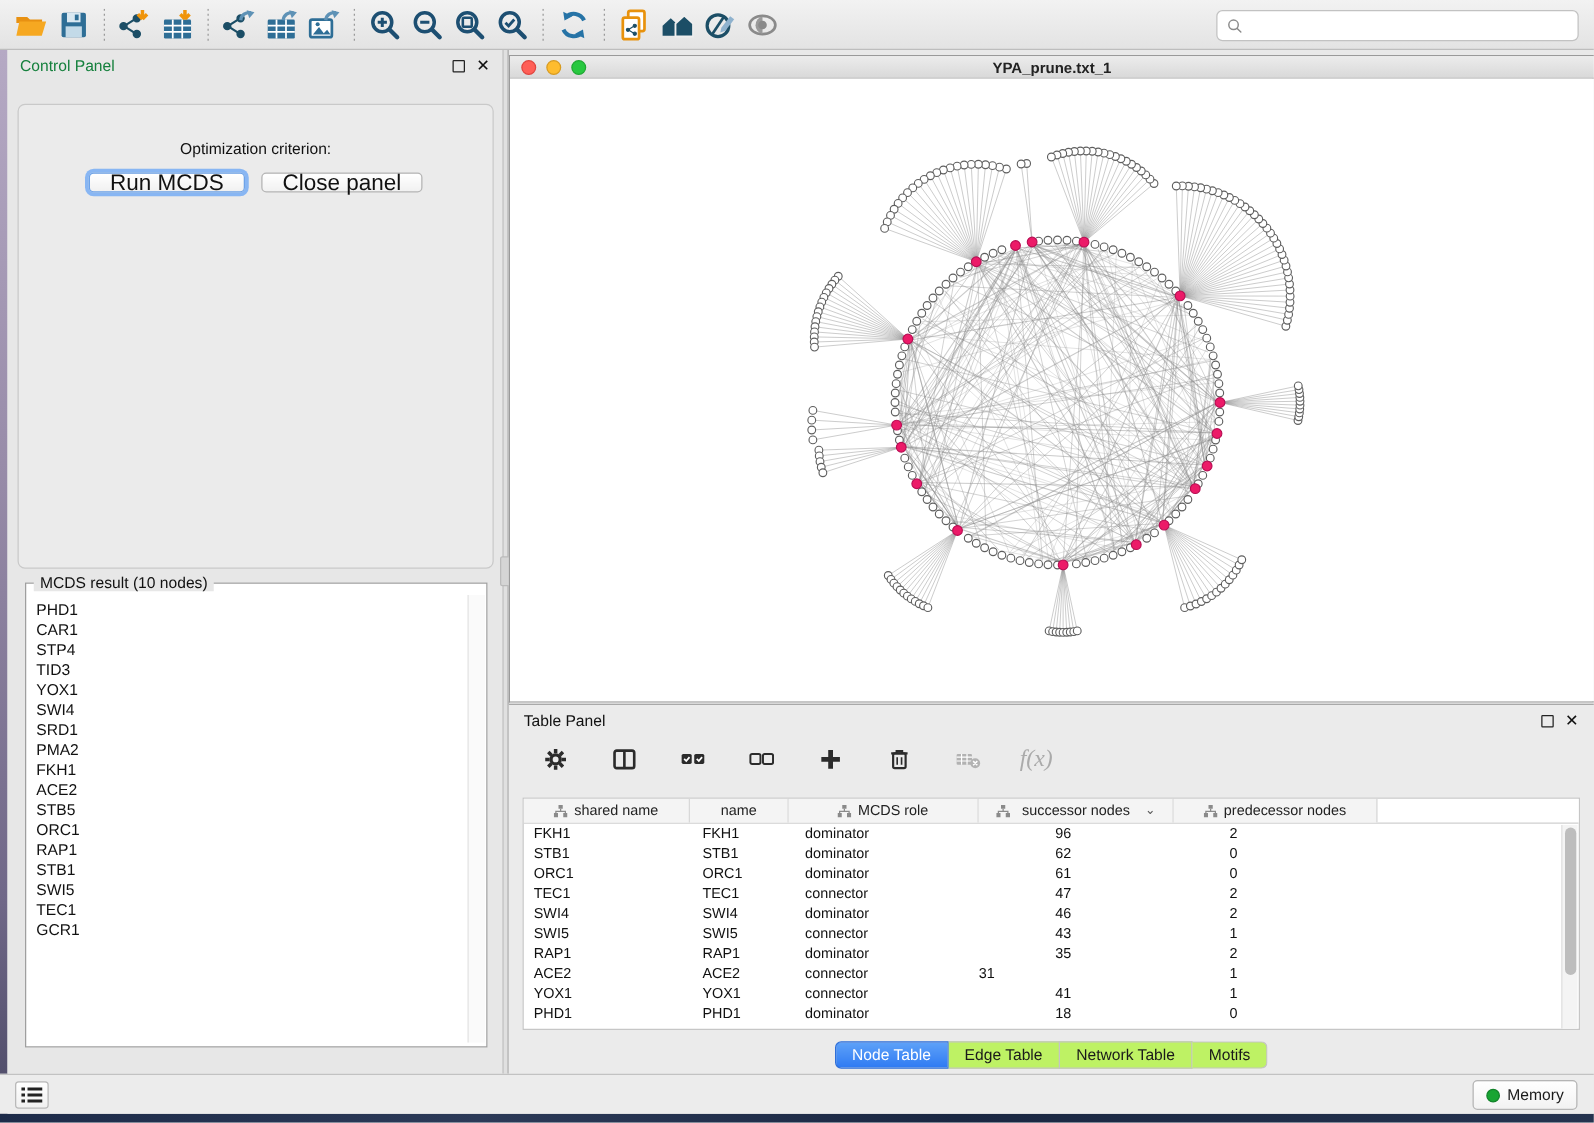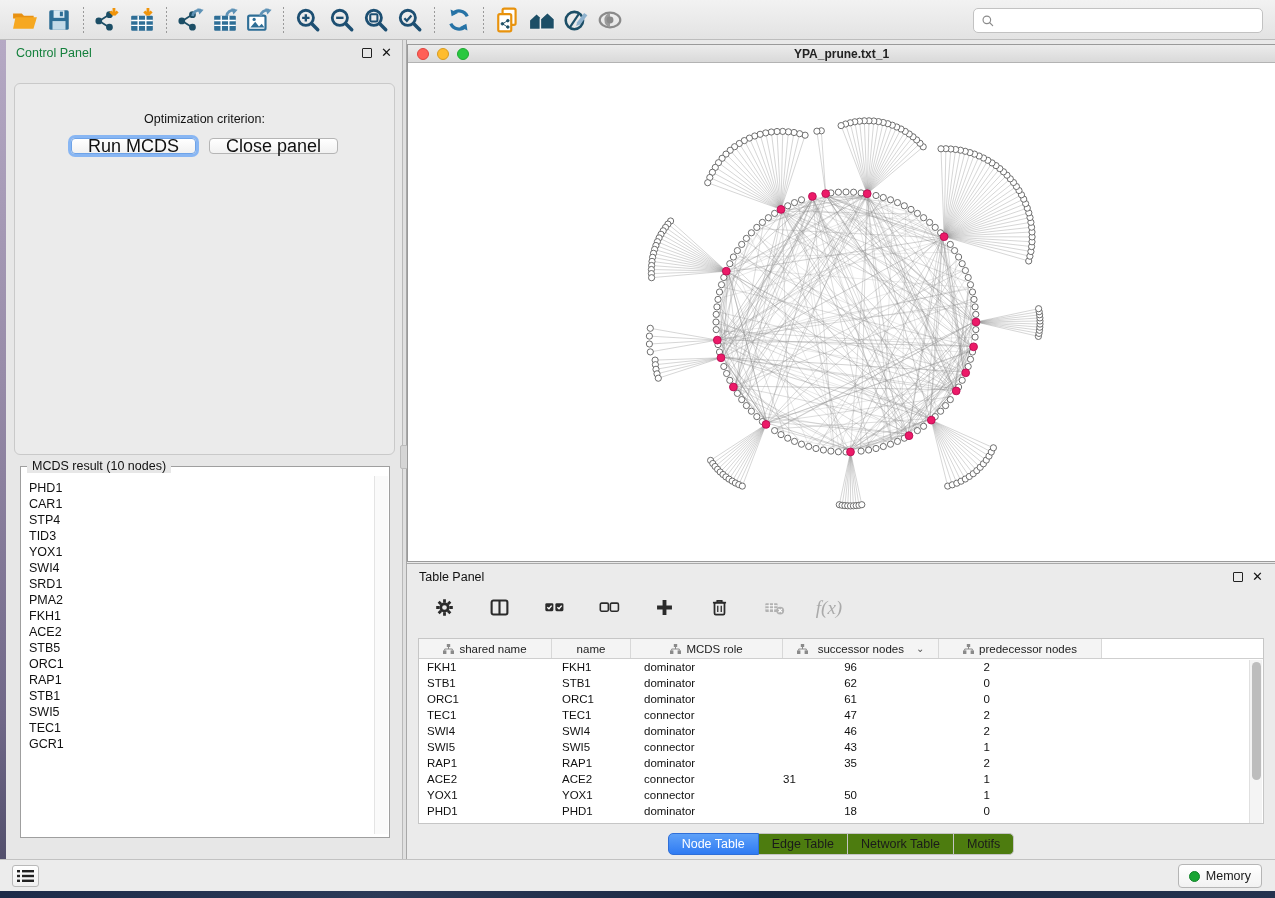--- a/index.html
+++ b/index.html
@@ -88,21 +88,21 @@
   .tbl-head { display:flex; height:20px; border-bottom:1px solid #cfcfcf; background:#fff; }
   .th { background:#f4f4f4; border-right:1px solid #d8d8d8; display:flex; align-items:center; justify-content:center; gap:5px;
     font-size:11.5px; color:#222; position:relative; }
   .th svg.treeic { width:11px; height:10px; flex:0 0 auto; }
   .th .sort { font-size:10px; color:#555; margin-left:2px; }
   .tbl-body .tr { display:flex; height:16px; }
   .td { font-size:11.5px; color:#111; line-height:16px; white-space:nowrap; overflow:hidden; }
   .tbl-vscroll { position:absolute; right:1px; top:21px; width:13px; height:163px; background:#f4f4f4; border-left:1px solid #e0e0e0; }
   .tbl-vscroll .thumb { position:absolute; left:1.5px; top:2px; width:9px; height:118px; background:#bdbdbd; border-radius:5px; }
   .tp-tabs { position:absolute; left:0; width:100%; top:269px; display:flex; justify-content:center; }
-  .tp-tab { height:22px; padding:0 13px; background:#4d7c0f; border:1px solid #c4c4c4; border-left:none; display:flex; align-items:center; font-size:12.5px; }
+  .tp-tab { height:22px; padding:0 13px; background:#bef264; border:1px solid #c4c4c4; border-left:none; display:flex; align-items:center; font-size:12.5px; }
   .tp-tab:first-child { border-left:1px solid #c4c4c4; border-radius:5px 0 0 5px; }
   .tp-tab:last-child { border-radius:0 5px 5px 0; }
   .tp-tab.active { background:linear-gradient(#5ea1f8,#2f7bf3); border-color:#2f6fd8; color:#fff; }
 
   
   .status-bar { position:absolute; left:0; top:859px; width:1275px; height:32px; background:#ececec; border-top:1px solid #c2c2c2; }
   .panels-btn { position:absolute; left:12px; top:5px; width:27px; height:22px; background:linear-gradient(#fff,#f0f0f0);
     border:1px solid #b9b9b9; border-radius:3px; display:flex; align-items:center; justify-content:center; }
   .memory-btn { position:absolute; right:13px; top:4px; height:24px; padding:0 10px; background:linear-gradient(#fff,#f2f2f2);
     border:1px solid #b5b5b5; border-radius:4px; display:flex; align-items:center; gap:6px; font-size:12.5px; }
@@ -1191,21 +1191,21 @@
             <div class="td" style="width: 133px; text-align: left; padding-left: 8px;">ACE2</div>
             <div class="td" style="width: 79px; text-align: left; padding-left: 10px;">ACE2</div>
             <div class="td" style="width: 152px; text-align: left; padding-left: 13px;">connector</div>
             <div class="td" style="width: 156px; text-align: left; padding-right: 82px;">31</div>
             <div class="td" style="width: 163px; text-align: right; padding-right: 112px;">1</div>
           </div>
           <div class="tr">
             <div class="td" style="width: 133px; text-align: left; padding-left: 8px;">YOX1</div>
             <div class="td" style="width: 79px; text-align: left; padding-left: 10px;">YOX1</div>
             <div class="td" style="width: 152px; text-align: left; padding-left: 13px;">connector</div>
-            <div class="td" style="width: 156px; text-align: right; padding-right: 82px;">50</div>
+            <div class="td" style="width: 156px; text-align: right; padding-right: 82px;">41</div>
             <div class="td" style="width: 163px; text-align: right; padding-right: 112px;">1</div>
           </div>
           <div class="tr">
             <div class="td" style="width: 133px; text-align: left; padding-left: 8px;">PHD1</div>
             <div class="td" style="width: 79px; text-align: left; padding-left: 10px;">PHD1</div>
             <div class="td" style="width: 152px; text-align: left; padding-left: 13px;">dominator</div>
             <div class="td" style="width: 156px; text-align: right; padding-right: 82px;">18</div>
             <div class="td" style="width: 163px; text-align: right; padding-right: 112px;">0</div>
           </div>
         </div>

